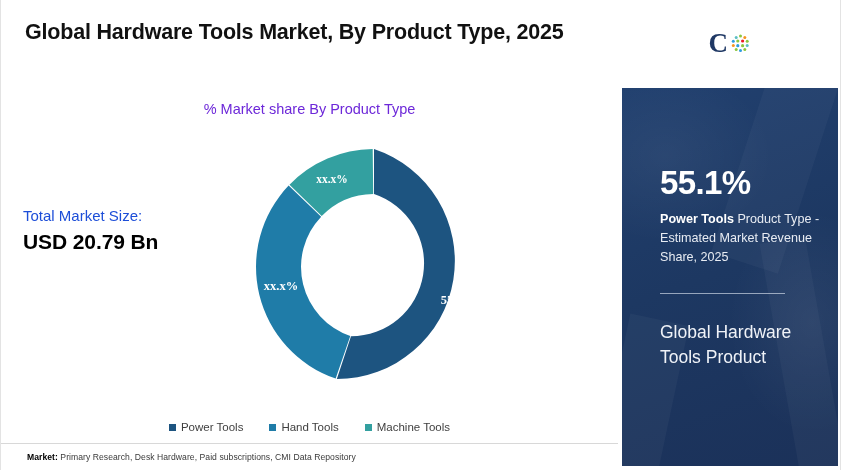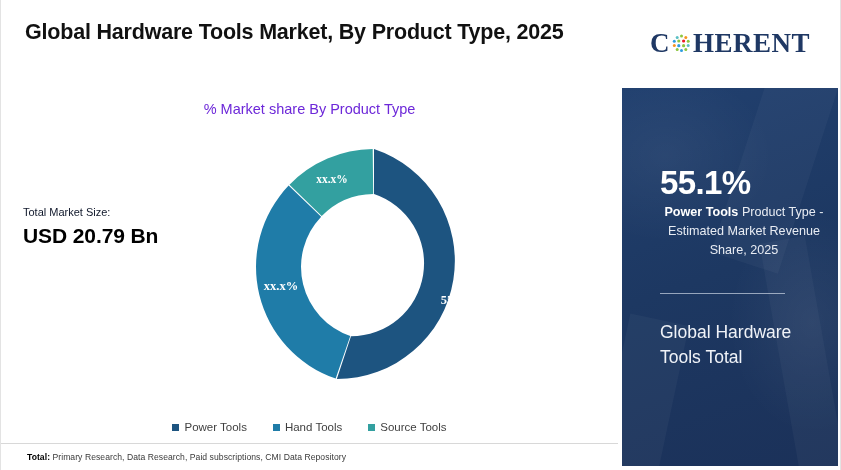--- a/index.html
+++ b/index.html
@@ -51,22 +51,22 @@
     color: #6d28d9;
   }
 
   #market-size-block {
     position: absolute;
     left: 22px;
     top: 205px;
     width: 200px;
   }
   #market-size-label {
-    font-size: 11px;
-    color: #0f172a;
+    font-size: 15px;
+    color: #1d4ed8;
     line-height: 1.45;
   }
   #market-size-value {
     font-size: 21px;
     font-weight: bold;
     color: #000000;
     line-height: 1.45;
     letter-spacing: -0.1px;
   }
 
@@ -202,26 +202,25 @@
     top: 78px;
     font-size: 33px;
     font-weight: bold;
     color: #ffffff;
     letter-spacing: -0.6px;
     line-height: 1;
   }
   #rail-desc {
     position: absolute;
     left: 38px;
-    top: 115px;
+    top: 122px;
     width: 168px;
     font-size: 12.6px;
     color: #e8ecf3;
     line-height: 1.52;
-    text-align: center;
   }
   #rail-desc b { font-weight: bold; color: #ffffff; }
 
   #rail-rule {
     position: absolute;
     left: 38px;
     top: 205px;
     width: 125px;
     height: 1px;
     background: rgba(226,234,245,0.62);
@@ -275,28 +274,28 @@
       <div class="legend-item">
         <span class="legend-swatch" style="background:#1d5480"></span>
         <span>Power Tools</span>
       </div>
       <div class="legend-item">
         <span class="legend-swatch" style="background:#1f7ca8"></span>
         <span>Hand Tools</span>
       </div>
       <div class="legend-item">
         <span class="legend-swatch" style="background:#33a0a0"></span>
-        <span>Source Tools</span>
+        <span>Machine Tools</span>
       </div>
     </div>
 
     <div id="footer-divider"></div>
 
     <div id="source-note">
-      <b>Total:</b><span> Primary Research, Data Research, Paid subscriptions, CMI Data Repository</span>
+      <b>Market:</b><span> Primary Research, Desk Hardware, Paid subscriptions, CMI Data Repository</span>
     </div>
   </div>
 
   <div id="right-rail">
     <div id="rail-dashes"></div>
 
     <div id="logo-block">
       <div id="logo-wordmark">
         <span>C</span>
         <svg id="logo-globe" width="21" height="21" viewBox="0 0 21 21">
@@ -309,34 +308,33 @@
           <circle cx="12.6" cy="8.0" r="1.6" fill="#ed1c24"></circle>
           <circle cx="17.2" cy="8.2" r="1.5" fill="#8dc63f"></circle>
           <circle cx="3.3" cy="12.6" r="1.5" fill="#f7941e"></circle>
           <circle cx="7.8" cy="12.7" r="1.6" fill="#2e9de0"></circle>
           <circle cx="12.6" cy="12.7" r="1.6" fill="#8dc63f"></circle>
           <circle cx="17.2" cy="12.6" r="1.5" fill="#5bbfc4"></circle>
           <circle cx="6.2" cy="16.4" r="1.5" fill="#8dc63f"></circle>
           <circle cx="10.5" cy="17.6" r="1.5" fill="#2e9de0"></circle>
           <circle cx="14.8" cy="16.4" r="1.5" fill="#8dc63f"></circle>
         </svg>
-        <span>HERENT</span>
       </div>
     </div>
 
     <div id="rail-panel">
       <div class="rail-texture" style="left:120px; top:-30px; width:70px; height:210px; transform:rotate(18deg);"></div>
       <div class="rail-texture" style="left:158px; top:150px; width:46px; height:240px; transform:rotate(-10deg);"></div>
       <div class="rail-texture" style="left:-10px; top:230px; width:60px; height:170px; transform:rotate(12deg);"></div>
 
       <div id="rail-stat">55.1%</div>
 
       <div id="rail-desc">
         <b>Power Tools</b><span> Product Type - Estimated Market Revenue Share, 2025</span>
       </div>
 
       <div id="rail-rule"></div>
 
-      <div id="rail-market">Global Hardware Tools Total</div>
+      <div id="rail-market">Global Hardware Tools Product</div>
     </div>
   </div>
 
 </div>
 
 </body></html>

